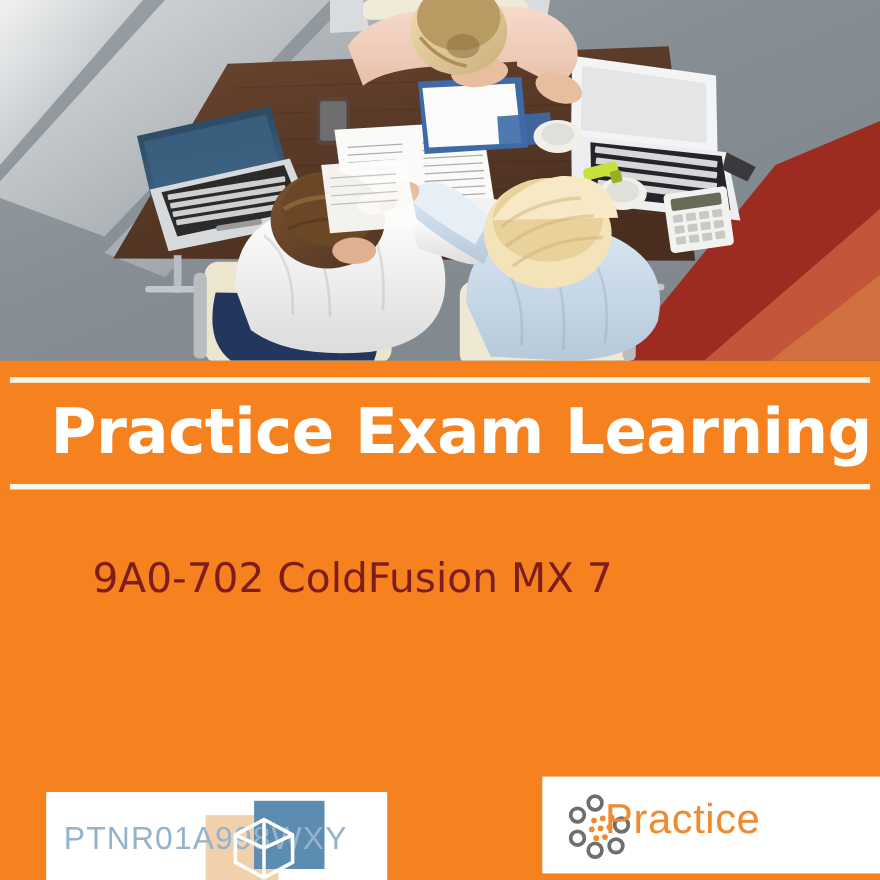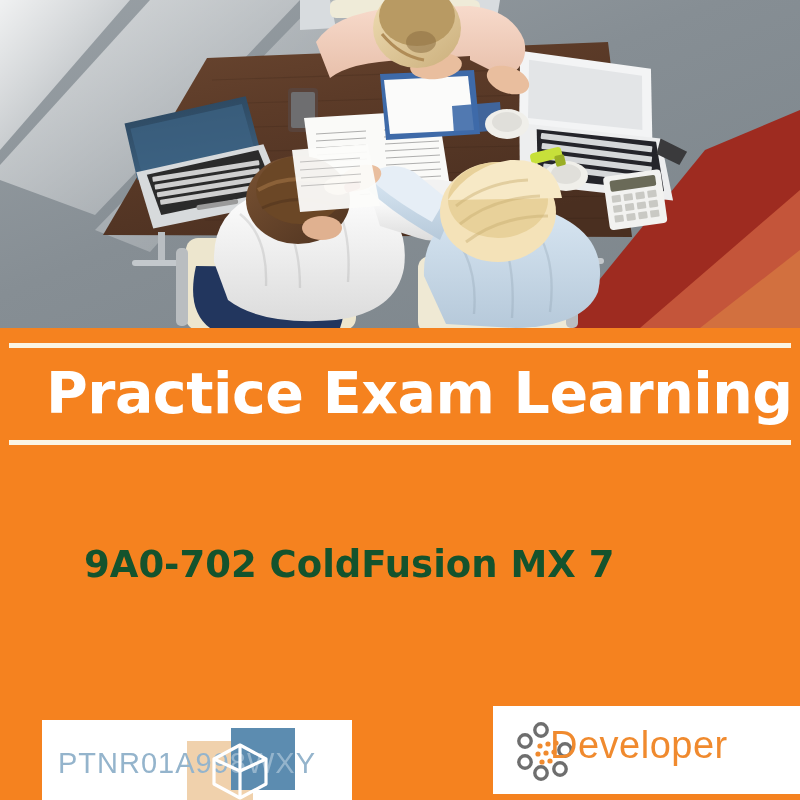--- a/index.html
+++ b/index.html
@@ -63,25 +63,24 @@
     white-space: nowrap;
   }
 
   
   .exam-title {
     position: absolute;
     left: 84px;
     top: 497px;
     width: 620px;
     font-family: "DejaVu Sans", sans-serif;
-    font-weight: 700;
+    font-weight: 400;
     font-size: 37px;
     line-height: 58px;
-    color: #14532d;
-    margin-top: 39px;
+    color: #7f1d1d;
   }
 
   
   .logo-box {
     position: absolute;
     background: #FFFFFF;
     overflow: hidden;
   }
   .logo-left {
     left: 42px;
@@ -443,16 +442,16 @@
           <circle cx="32" cy="24" r="2.6"></circle>
           <circle cx="40" cy="23" r="2.6"></circle>
           <circle cx="22" cy="34" r="2.6"></circle>
           <circle cx="30" cy="33" r="2.6"></circle>
           <circle cx="38" cy="32" r="2.6"></circle>
           <circle cx="26" cy="42" r="2.6"></circle>
           <circle cx="34" cy="41" r="2.6"></circle>
         </g>
       </svg>
     </div>
-    <div class="esoft-text">Developer</div>
+    <div class="esoft-text">Practice</div>
   </div>
 
 </div>
 
 </body></html>

